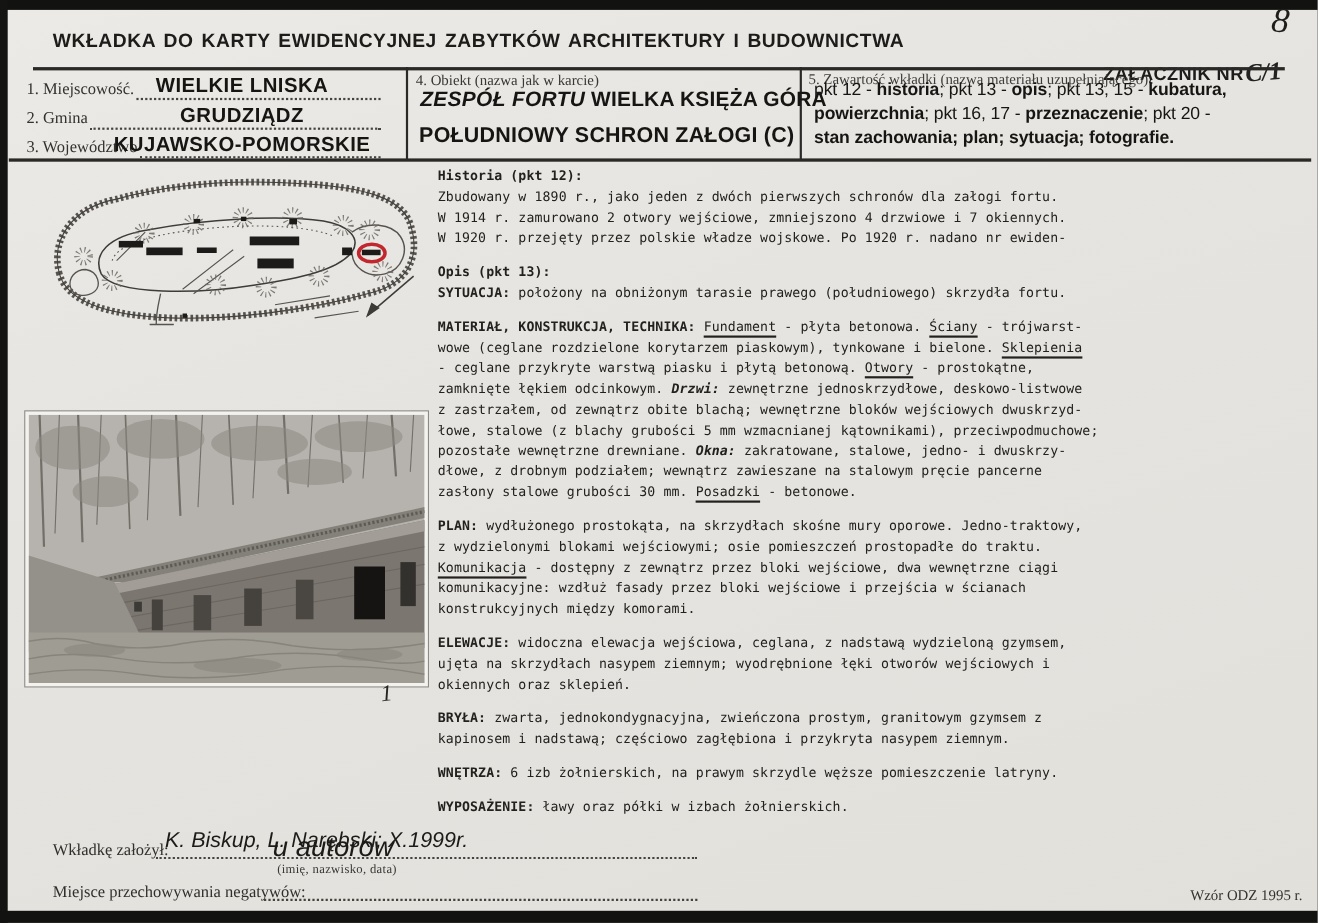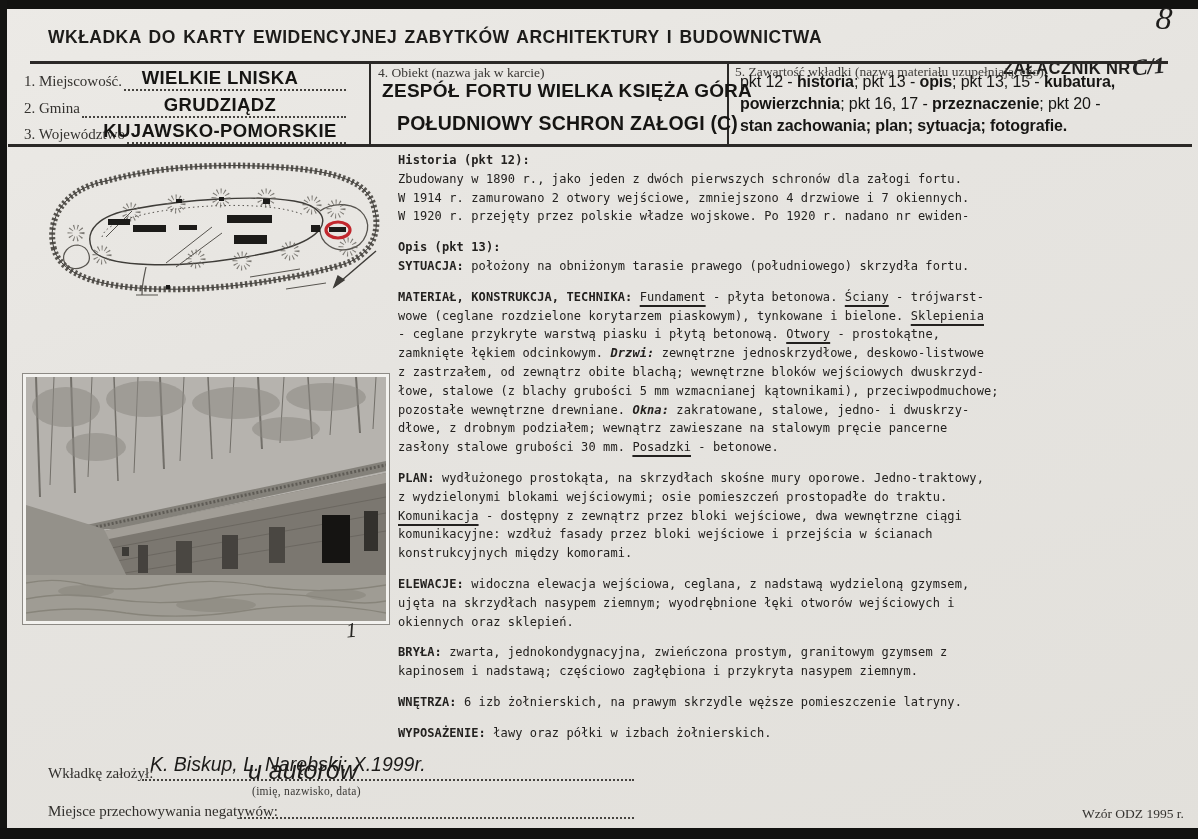--- a/index.html
+++ b/index.html
@@ -33,23 +33,23 @@
   .f-lbl{font-size:15px;color:#34322f;white-space:nowrap;padding-bottom:1px;}
   .f-fill{flex:1;border-bottom:2px dotted #45433f;height:100%;margin-left:2px;}
   .f-val{position:absolute;left:70px;right:0;bottom:2px;text-align:center;
          font-family:"Liberation Sans",sans-serif;font-weight:bold;font-size:18.5px;
          letter-spacing:.4px;color:#161513;white-space:nowrap;}
 
   
   .f4-lbl{position:absolute;left:378px;top:65px;font-size:13.5px;color:#393734;}
   .f4-line1{position:absolute;left:382px;top:80px;font-family:"Liberation Sans",sans-serif;
             font-size:19px;color:#161513;white-space:nowrap;}
-  .f4-line1 .it{font-weight:600;letter-spacing:.3px;}
+  .f4-line1 .it{font-style:italic;font-weight:600;letter-spacing:.3px;}
   .f4-line1 .bd{font-weight:bold;letter-spacing:.2px;}
-  .f4-line2{position:absolute;left:397px;top:112px;font-family:"Liberation Sans",sans-serif;
+  .f4-line2{position:absolute;left:381px;top:112px;font-family:"Liberation Sans",sans-serif;
             font-weight:bold;font-size:19.5px;color:#161513;white-space:nowrap;letter-spacing:.2px;}
 
   
   .f5-lbl{position:absolute;left:735px;top:64px;font-size:13.5px;color:#3f3d3a;white-space:nowrap;}
   .f5-val{position:absolute;left:740px;top:71px;width:452px;font-family:"Liberation Sans",sans-serif;
           font-size:16px;line-height:22px;color:#161513;letter-spacing:-.1px;}
 
   
   .typed{position:absolute;left:398px;top:151px;width:792px;
          font-family:"DejaVu Sans Mono","Liberation Mono",monospace;

